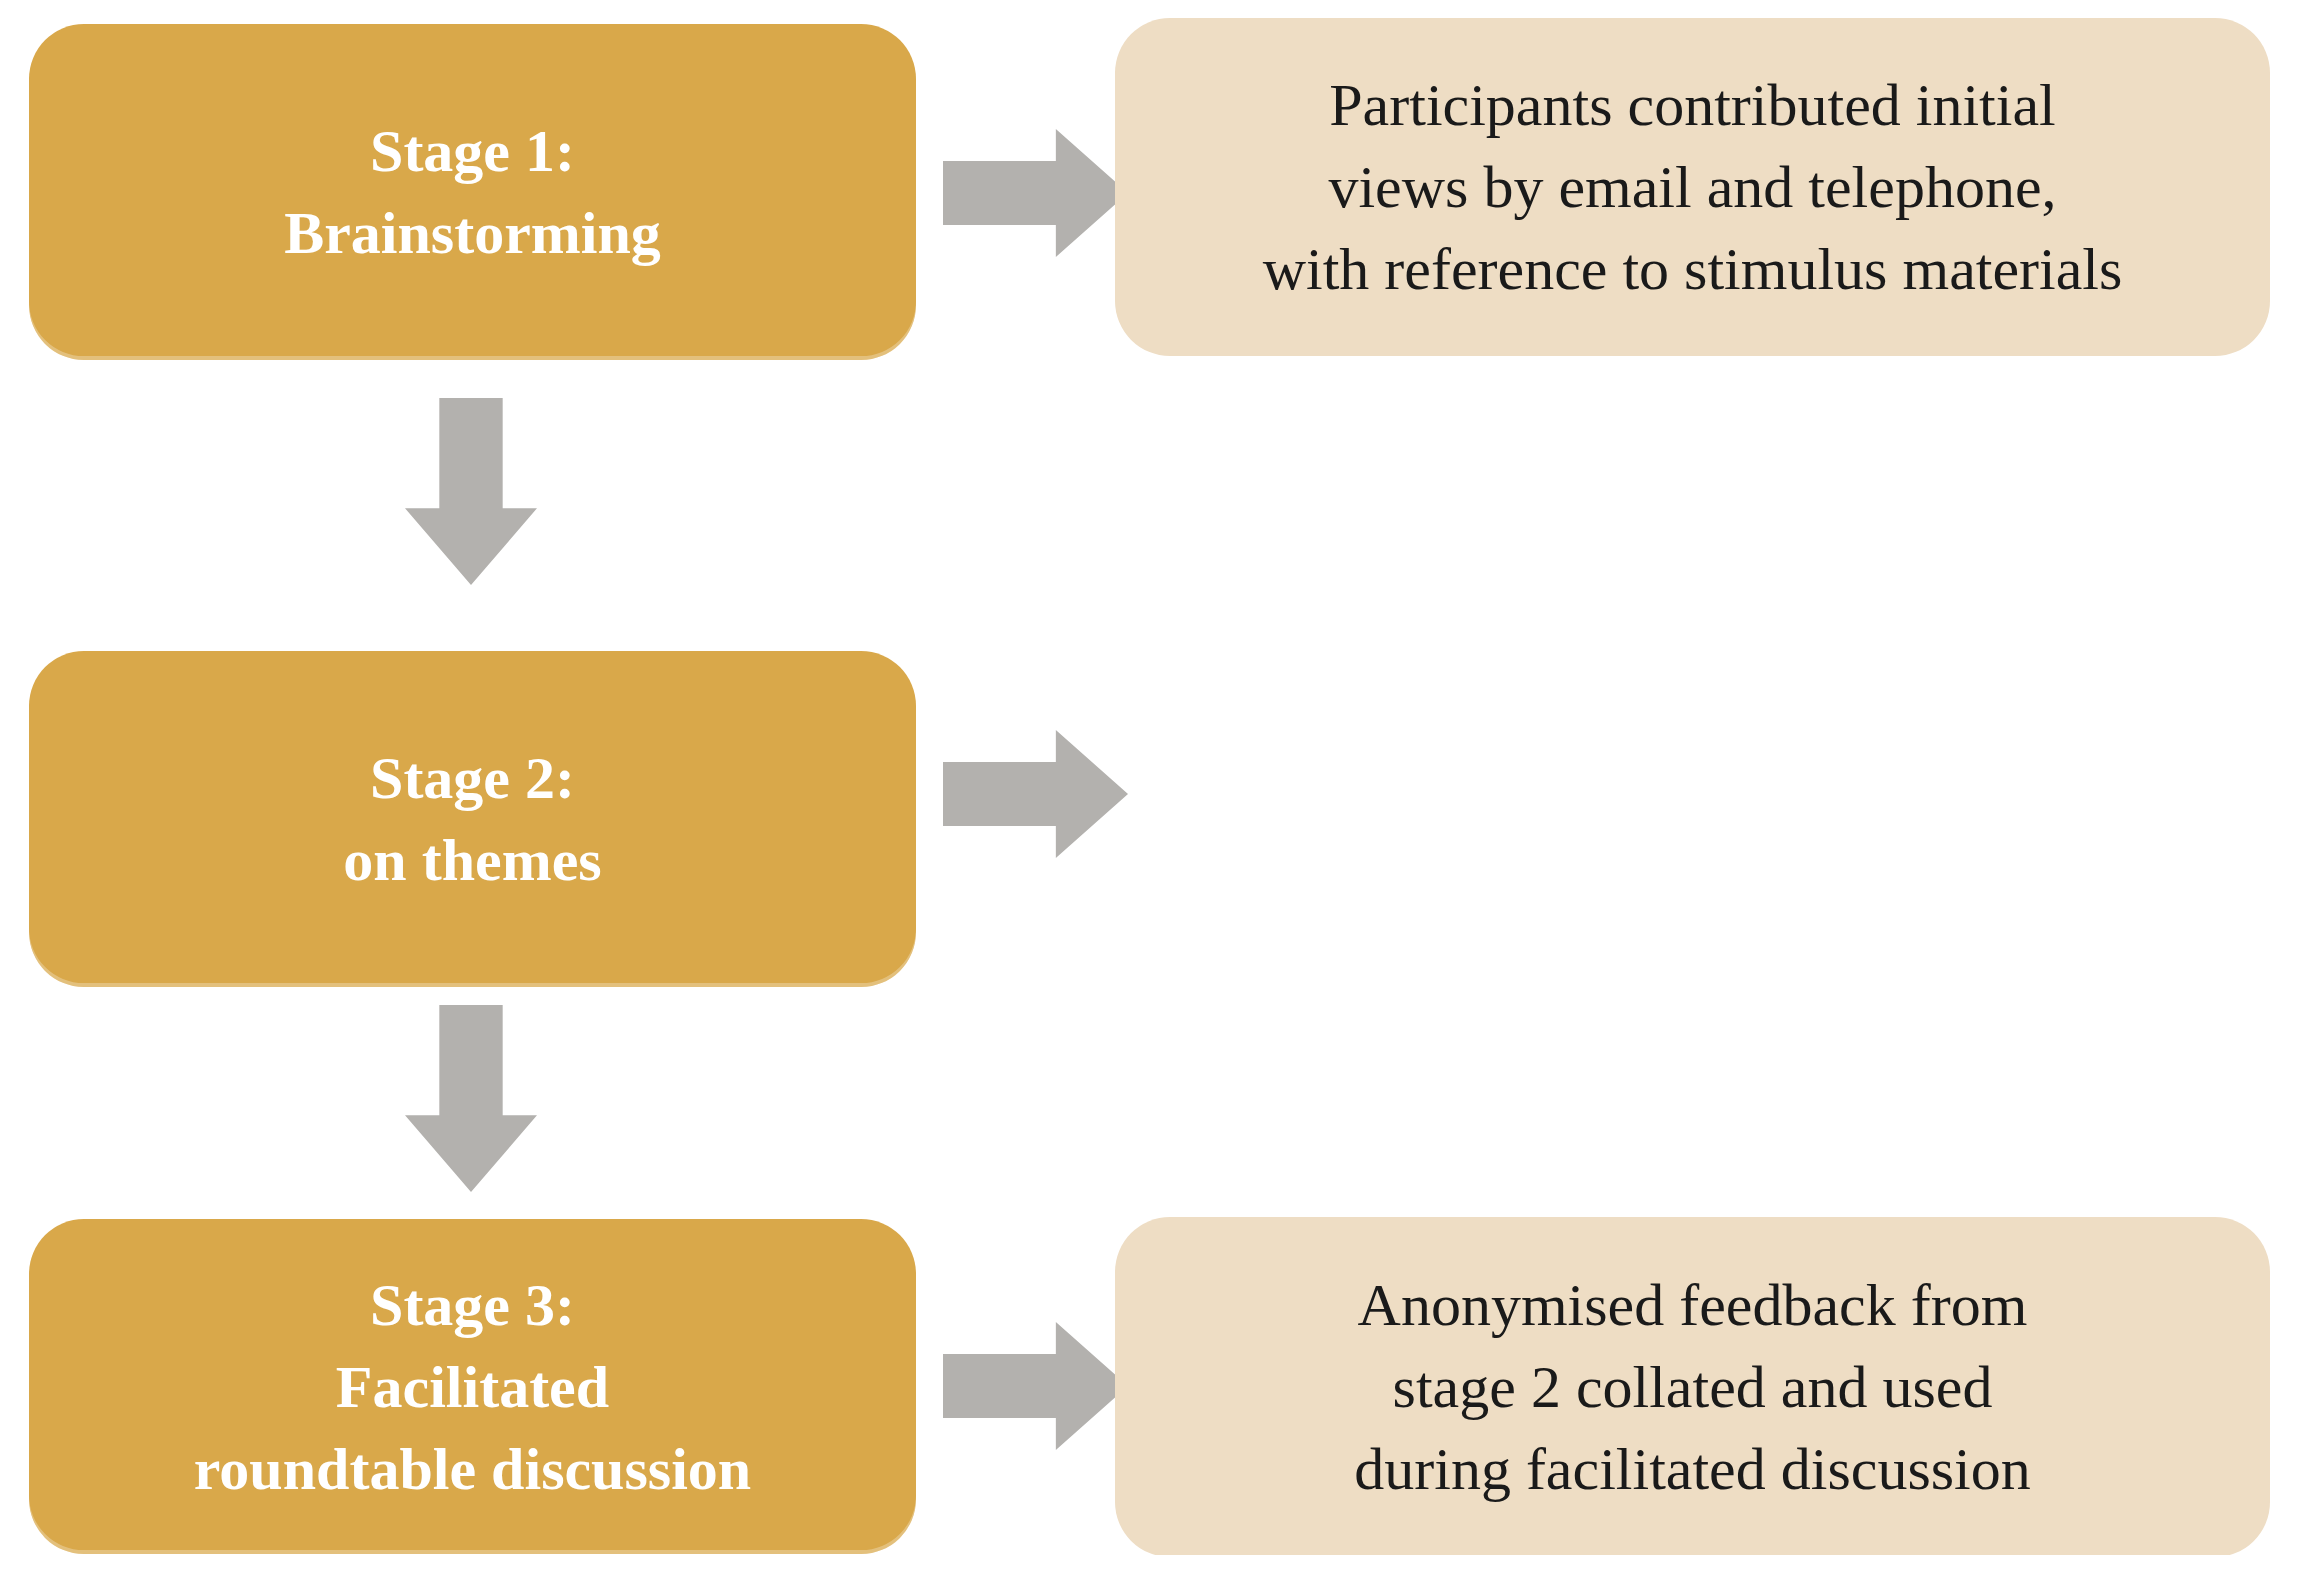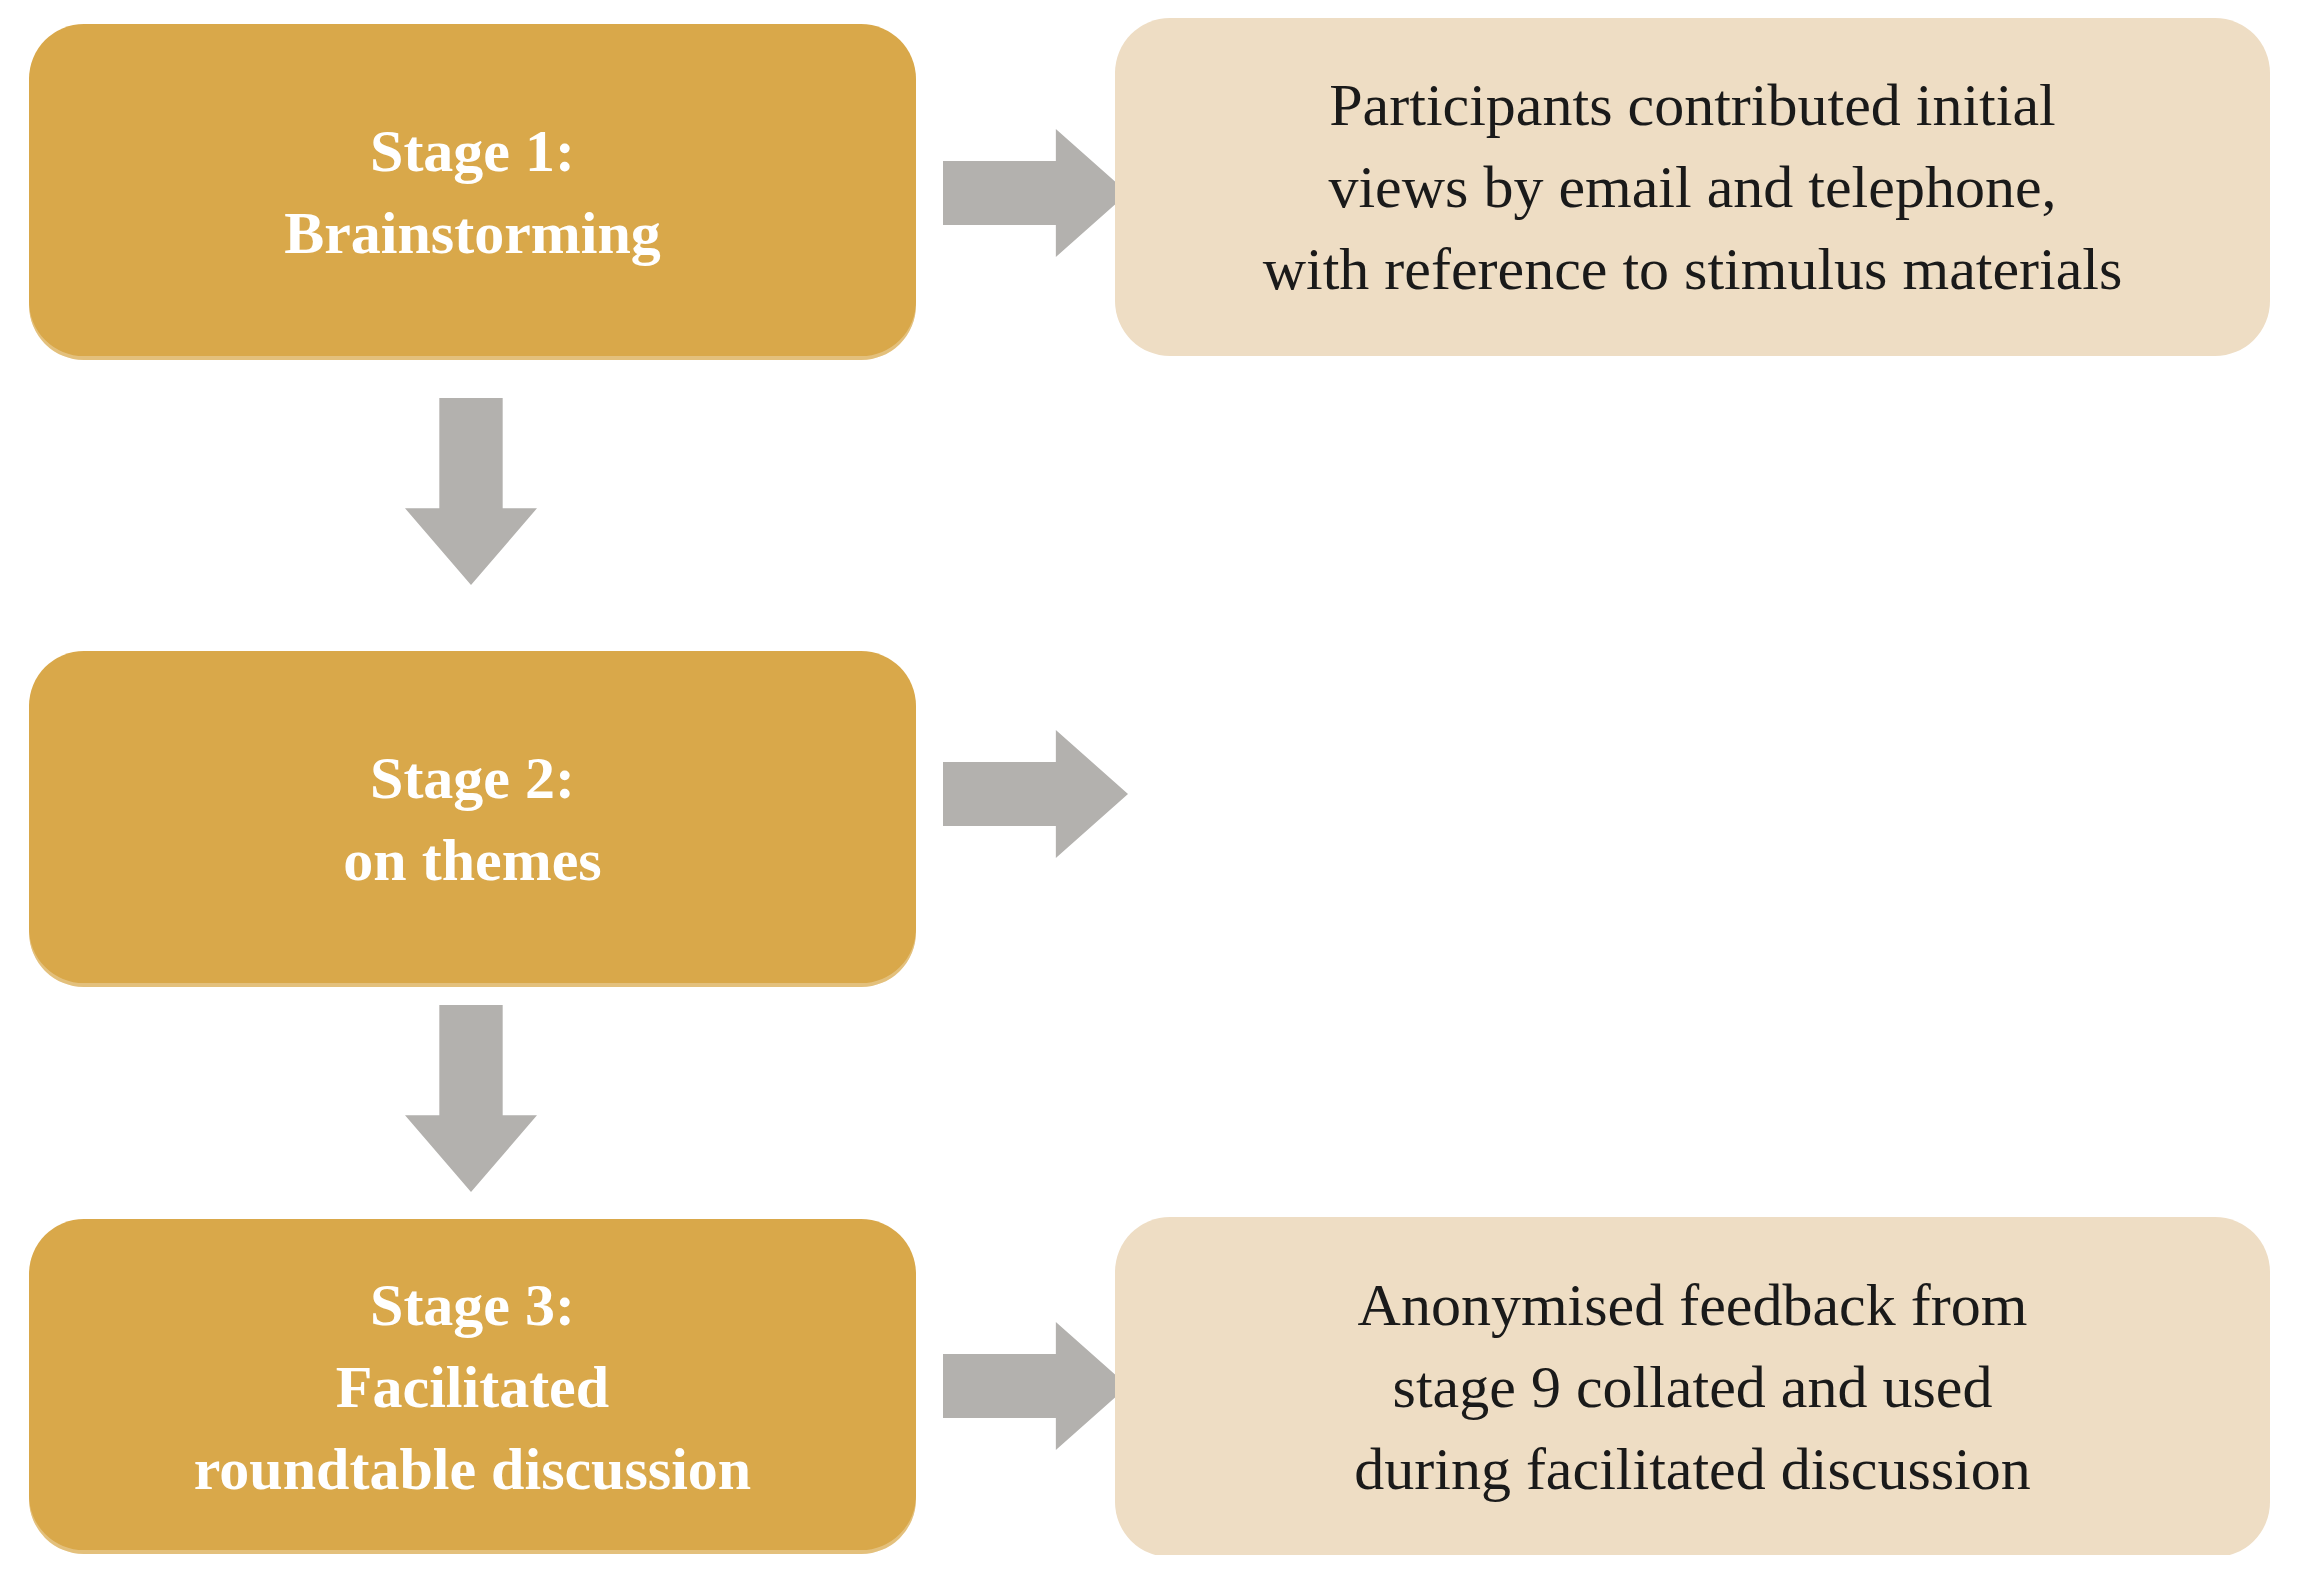--- a/index.html
+++ b/index.html
@@ -105,18 +105,18 @@
   <div class="arrow-down av2"></div>
 
   <div class="stage-box s3">
     <span class="line">Stage 3:</span>
     <span class="line">Facilitated</span>
     <span class="line">roundtable discussion</span>
   </div>
   <div class="arrow-right ar3"></div>
   <div class="desc-box d3">
     <span class="line">Anonymised feedback from</span>
-    <span class="line">stage 9 collated and used</span>
+    <span class="line">stage 2 collated and used</span>
     <span class="line">during facilitated discussion</span>
   </div>
 
 </div>
 
 
 </body></html>

